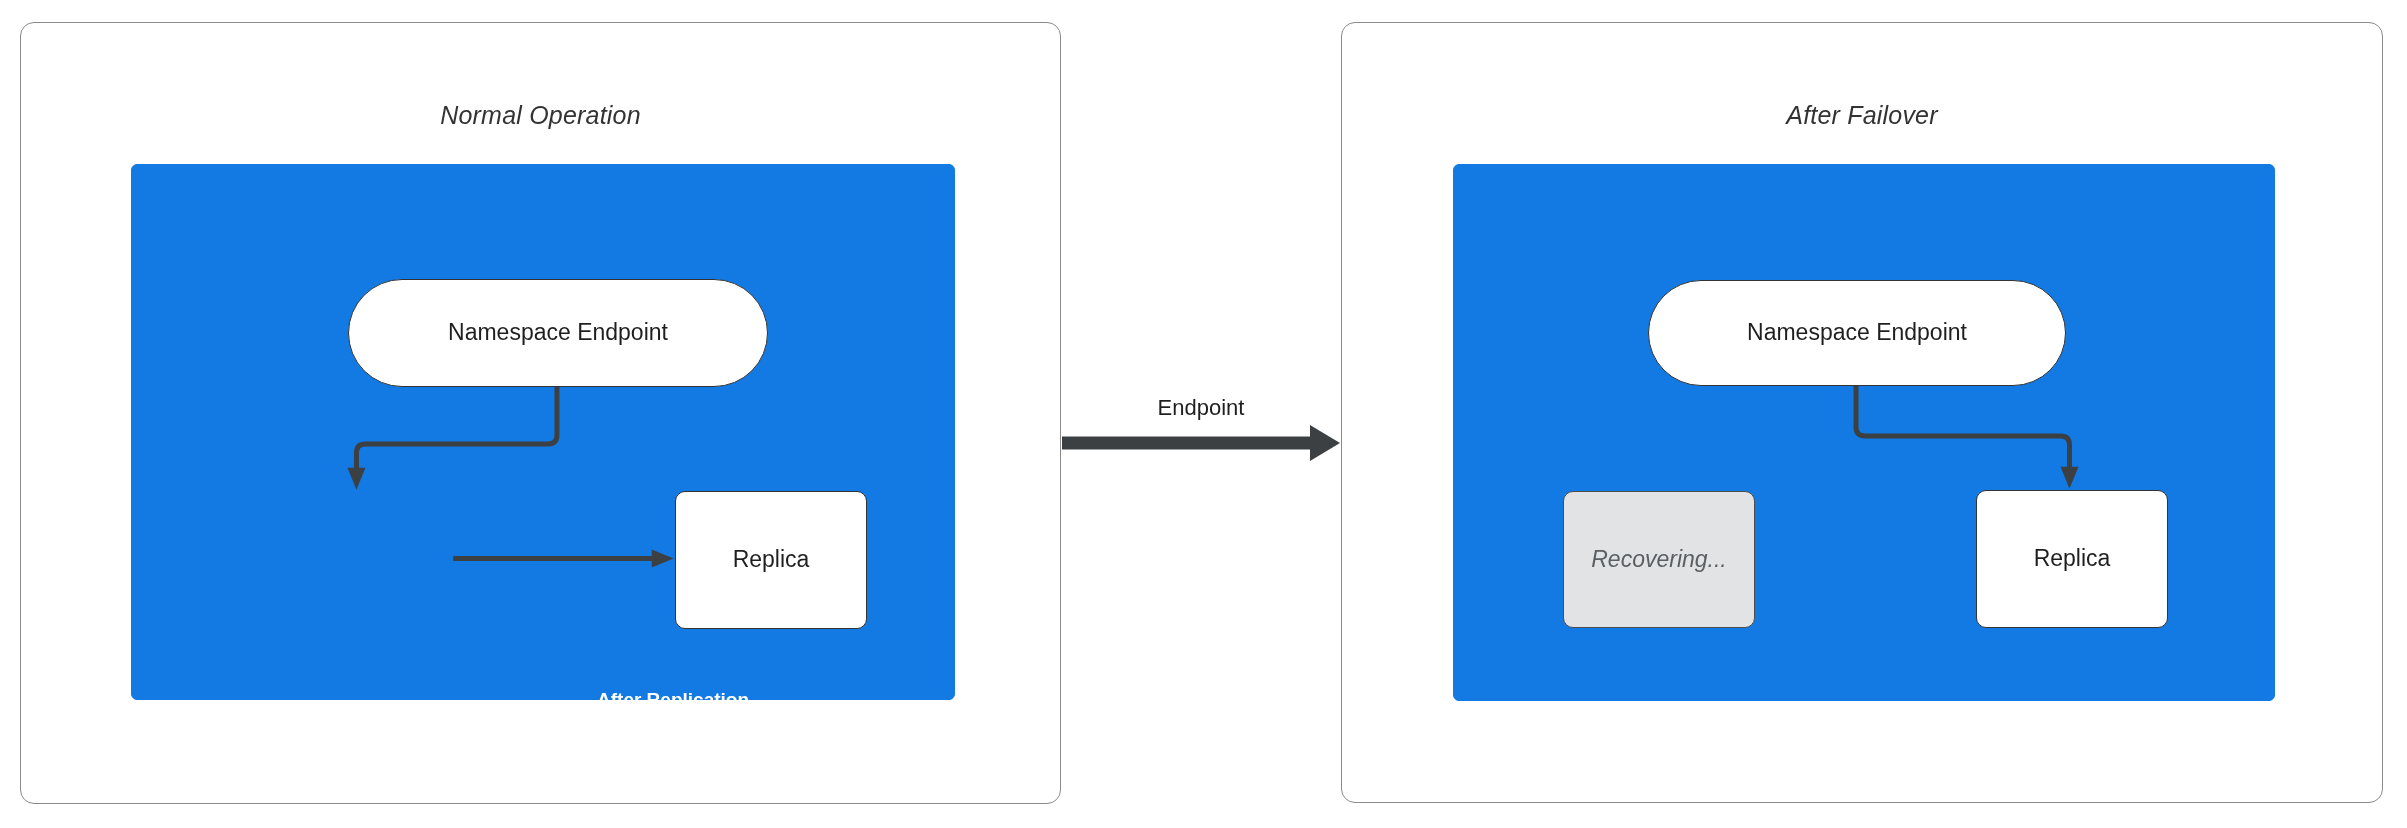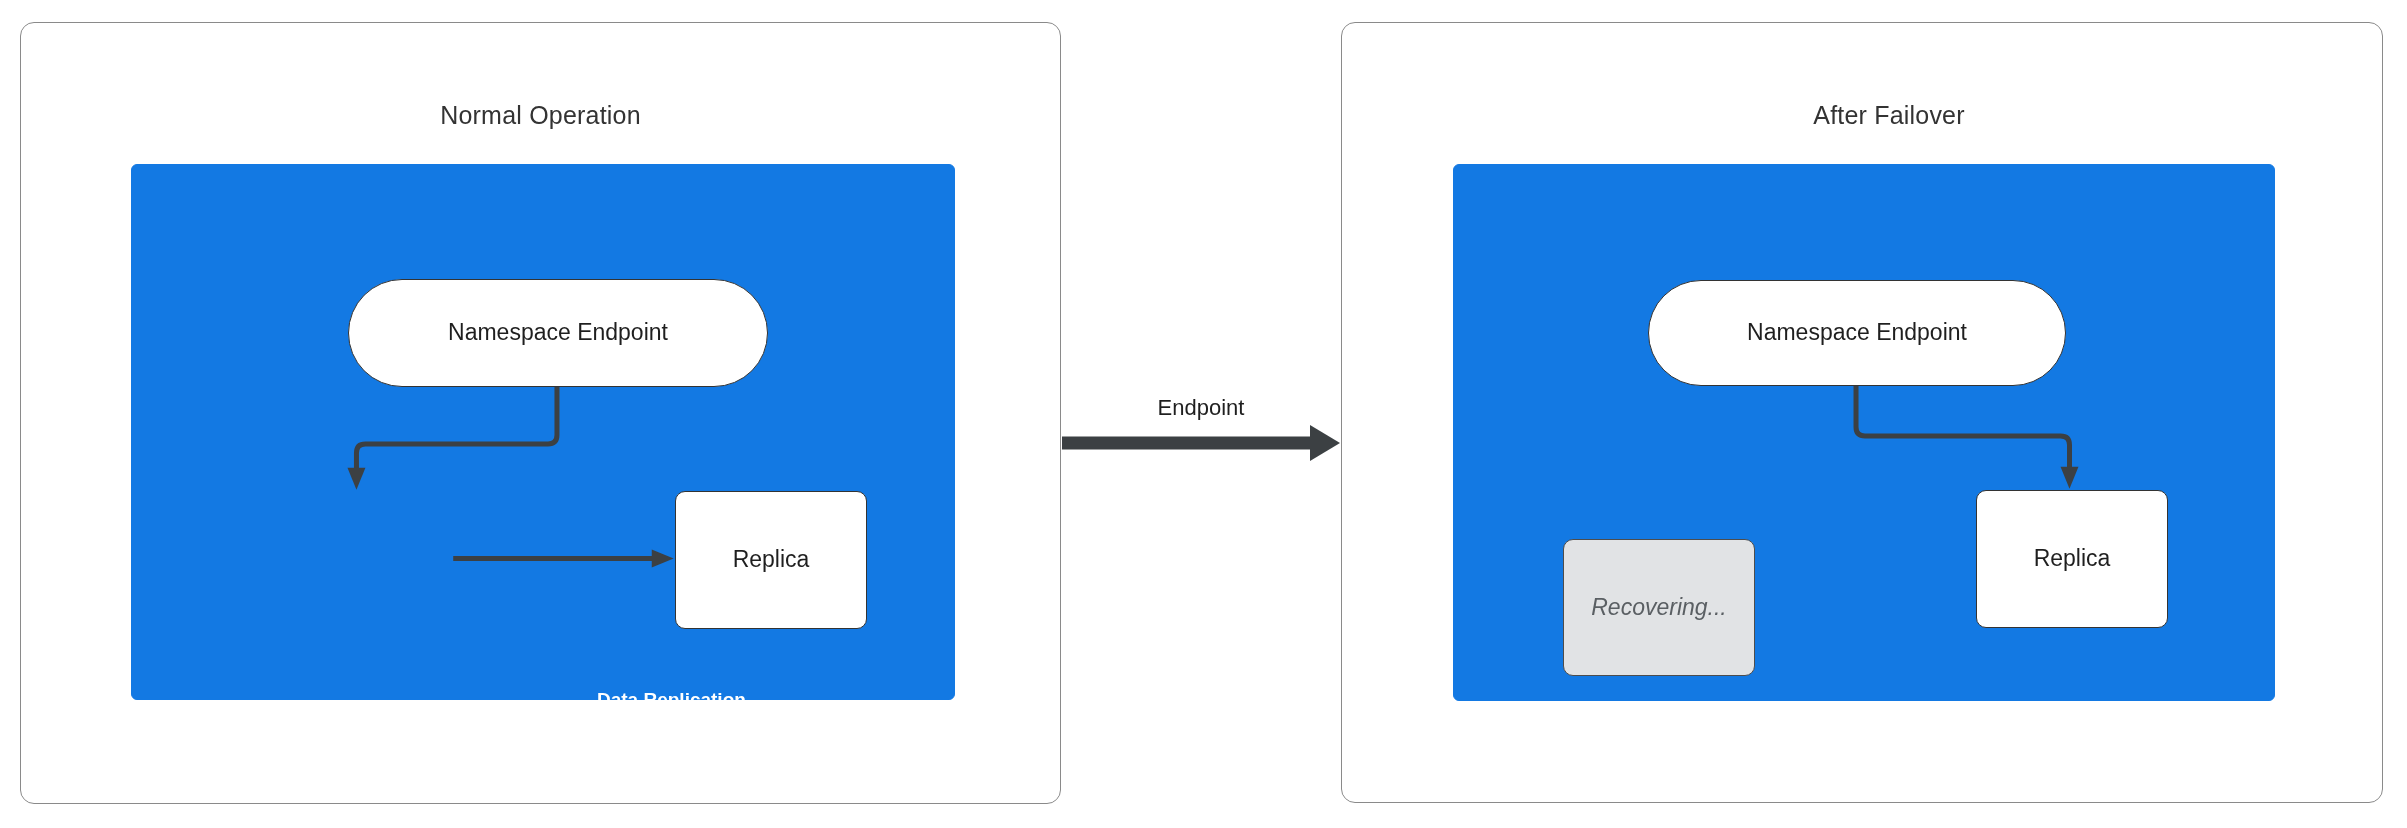--- a/index.html
+++ b/index.html
@@ -21,27 +21,28 @@
     height: 828px;
   }
   .panel {
     position: absolute;
     border: 1.6px solid #8a8a8a;
     border-radius: 14px;
     background: #ffffff;
     box-sizing: border-box;
   }
   #panel-left  { left: 20px;   top: 22px; width: 1041px; height: 782px; }
-  #panel-right { left: 1341px; top: 22px; width: 1042px; height: 781px; padding-left: 27px; }
+  #panel-right { left: 1341px; top: 22px; width: 1042px; height: 781px; }
 
   .panel-title {
     position: absolute;
     top: 78px;
     width: 100%;
     text-align: center;
+    font-style: italic;
     font-size: 25px;
     color: #333333;
     letter-spacing: 0.2px;
   }
 
   .cluster {
     position: absolute;
     border-radius: 6px;
     background: #1379e3;
     border: 1px solid #1379e3;
@@ -67,21 +68,20 @@
     border-radius: 60px;
   }
   .node.rect {
     border-radius: 10px;
   }
   .node.inactive {
     background: #e1e3e5;
     border: 1.8px solid #4d4d4d;
     color: #5a5f63;
     font-style: italic;
-    margin-top: 48px;
   }
 
   
   #node-l-endpoint { left: 216px; top: 114px; width: 420px; height: 108px; }
   #node-l-primary  { left: 128px; top: 326px; width: 194px; height: 138px; }
   #node-l-replica  { left: 543px; top: 326px; width: 192px; height: 138px; }
 
   
   #node-r-endpoint   { left: 194px; top: 115px; width: 418px; height: 106px; }
   #node-r-recovering { left: 109px; top: 326px; width: 192px; height: 137px; }
@@ -153,21 +153,21 @@
 
       <div class="node pill" id="node-l-endpoint">
         <span>Namespace Endpoint</span>
       </div>
 
 
       <div class="node rect" id="node-l-replica">
         <span>Replica</span>
       </div>
 
-      <div class="edge-label" id="label-data-replication">Data Replication</div>
+      <div class="edge-label" id="label-data-replication">After Replication</div>
     </div>
   </div>
 
   <div id="failover-group">
     <div id="failover-label">Endpoint</div>
     <svg class="edge-svg" viewBox="0 0 290 64" preserveAspectRatio="none">
       <line x1="0" y1="48" x2="258" y2="48" stroke="#3c4043" stroke-width="13"></line>
       <polygon points="278,48 248,30 248,66" fill="#3c4043"></polygon>
     </svg>
   </div>

